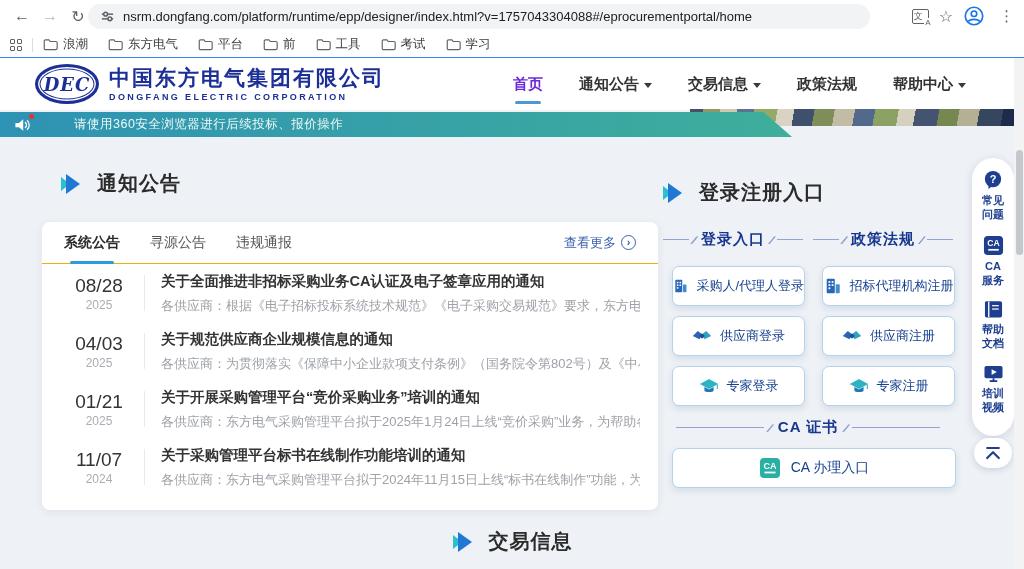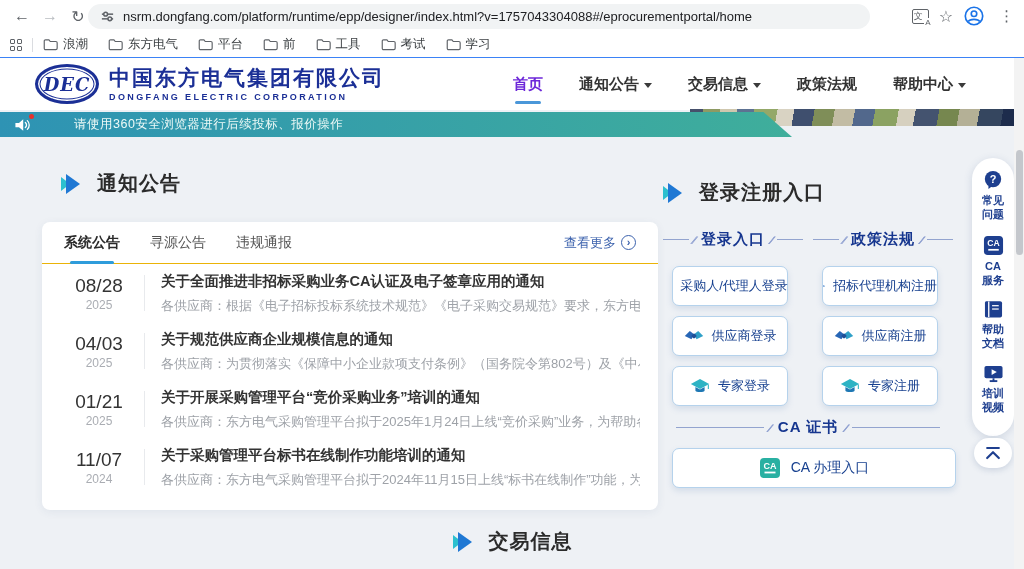--- a/index.html
+++ b/index.html
@@ -69,21 +69,21 @@
   .ann-title { font-size:14.5px; font-weight:bold; color:#333; white-space:nowrap; overflow:hidden; text-overflow:ellipsis; }
   .ann-desc { font-size:13px; color:#9ea2a8; margin-top:6px; white-space:nowrap; overflow:hidden; }
 
   
   .entry-heads { position:absolute; top:172px; left:658px; width:300px; display:flex; }
   .entry-head { flex:1; display:flex; align-items:center; justify-content:center; gap:4px; }
   .entry-head .line { width:26px; height:1px; background:#93a4cf; }
   .entry-head .sl { color:#7b8fc9; font-size:11px; font-style:italic; letter-spacing:-1px; }
   .entry-head b { font-size:15px; color:#16368f; letter-spacing:1px; margin:0 2px; }
 
-  .entry-btn { position:absolute; width:116px; height:40px; background:#fff; border:1px solid #b5d2ec; border-radius:7px; box-shadow:0 3px 6px rgba(90,130,180,.18); display:flex; align-items:center; justify-content:center; gap:8px; cursor:pointer; }
+  .entry-btn { position:absolute; width:133px; height:40px; background:#fff; border:1px solid #b5d2ec; border-radius:7px; box-shadow:0 3px 6px rgba(90,130,180,.18); display:flex; align-items:center; justify-content:center; gap:8px; cursor:pointer; }
   .entry-btn span { font-size:13px; color:#17408f; font-weight:500; white-space:nowrap; }
   .ca-head { position:absolute; top:360px; left:658px; width:300px; display:flex; align-items:center; justify-content:center; gap:5px; }
   .ca-head .line { width:88px; height:1px; background:#93a4cf; }
   .ca-head .sl { color:#7b8fc9; font-size:11px; font-style:italic; letter-spacing:-1px; }
   .ca-head b { font-size:15px; color:#16368f; letter-spacing:1px; margin:0 2px; }
   .ca-btn { position:absolute; left:672px; top:390px; width:284px; height:40px; background:#fff; border:1px solid #b5d2ec; border-radius:7px; box-shadow:0 3px 6px rgba(90,130,180,.18); display:flex; align-items:center; justify-content:center; gap:10px; cursor:pointer; }
   .ca-btn span { font-size:14px; color:#17408f; font-weight:500; }
 
   
   .float-bar { position:absolute; left:972px; top:100px; width:42px; height:278px; background:#fff; border-radius:21px; box-shadow:0 2px 8px rgba(60,90,140,.18); display:flex; flex-direction:column; align-items:center; padding-top:12px; gap:13px; }

